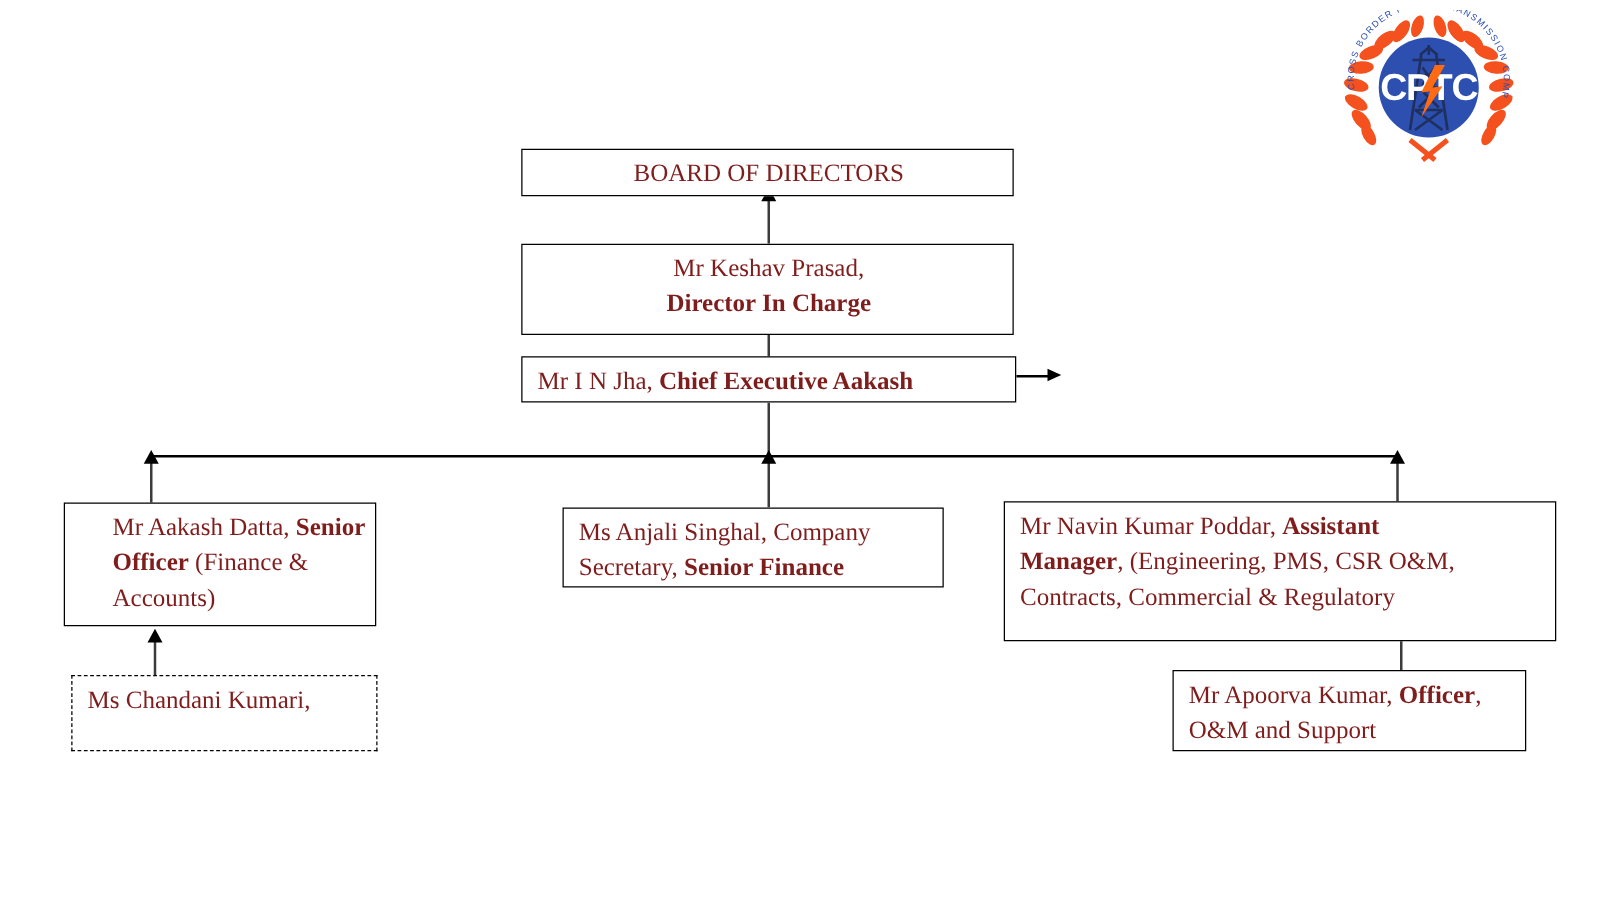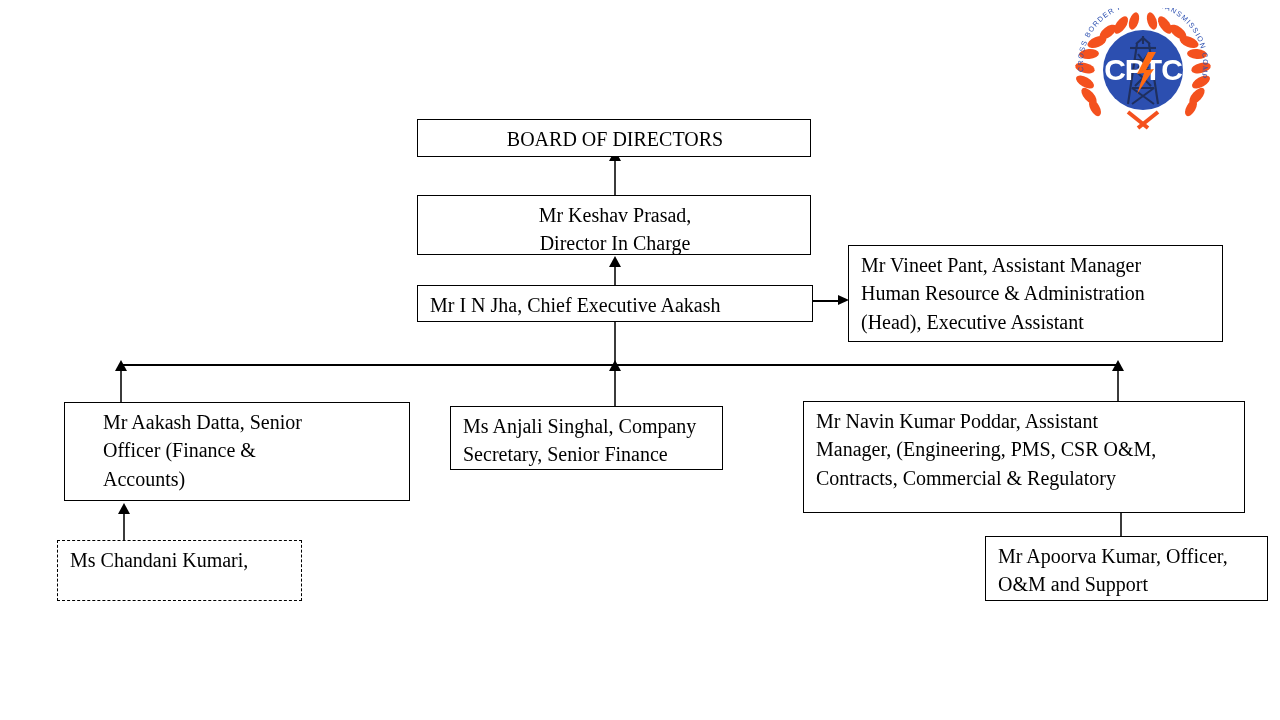--- a/index.html
+++ b/index.html
@@ -19,30 +19,30 @@
   }
 
   
   .node {
     position: absolute;
     box-sizing: border-box;
     border: 1.4px solid #000;
     background: #fff;
     font-size: 20px;
     line-height: 1.42;
-    color: #000000;
+    color: #7f1d1d;
     padding: 5px 10px 5px 12px;
     z-index: 5;
   }
   .node.dashed {
     border-style: dashed;
     border-width: 1.6px;
   }
   .node .ln { display: block; white-space: nowrap; }
-  .node b { font-weight: normal; }
+  .node b { font-weight: bold; }
   .center { text-align: center; }
 
   
   .vline {
     position: absolute;
     width: 1.6px;
     background: #3b3b3b;
     z-index: 2;
   }
   .hline {
@@ -167,54 +167,49 @@
   <div class="vline" style="left:123px; top:508px; height:34px;"></div>
   <div class="arrow-up" style="left:118px; top:503px;"></div>
 
   <div class="vline" style="left:1120px; top:500px; height:38px;"></div>
   <div class="arrow-up" style="left:1115px; top:496px;"></div>
 
   <div class="node center" id="n-board" style="left:417px; top:119px; width:394px; height:38px;">
       <span class="ln"><span>BOARD OF DIRECTORS</span></span>
     </div>
 
-  <div class="node center" id="n-director" style="left:417px; top:195px; width:394px; height:60px;">
+  <div class="node center" id="n-director" style="left:417px; top:195px; width:394px; height:73px;">
       <span class="ln"><span>Mr Keshav Prasad,</span></span>
       <span class="ln"><b>Director In Charge</b></span>
     </div>
 
   <div class="node" id="n-ceo" style="left:417px; top:285px; width:396px; height:37px;">
       <span class="ln"><span>Mr I N Jha, </span><b>Chief Executive Aakash</b></span>
     </div>
 
-  <div class="node" id="n-hr" style="left:848px; top:245px; width:375px; height:97px;">
-      <span class="ln"><span>Mr Vineet Pant, </span><b>Assistant Manager</b></span>
-      <span class="ln"><span>Human Resource  &amp; Administration</span></span>
-      <span class="ln"><span>(Head), Executive Assistant</span></span>
-    </div>
-
-  <div class="node" id="n-finance" style="left:64px; top:402px; width:346px; height:99px;padding-left:38px;">
+
+  <div class="node" id="n-finance" style="left:51px; top:402px; width:250px; height:99px;padding-left:38px;">
       <span class="ln"><span>Mr Aakash Datta, </span><b>Senior</b></span>
       <span class="ln"><b>Officer</b><span> (Finance &amp;</span></span>
       <span class="ln"><span>Accounts)</span></span>
     </div>
 
   <div class="node dashed" id="n-consultant" style="left:57px; top:540px; width:245px; height:61px;">
       <span class="ln"><span>Ms Chandani Kumari,</span></span>
     </div>
 
-  <div class="node" id="n-secretary" style="left:450px; top:406px; width:273px; height:64px;">
+  <div class="node" id="n-secretary" style="left:450px; top:406px; width:305px; height:64px;">
       <span class="ln"><span>Ms Anjali Singhal,  Company</span></span>
       <span class="ln"><span>Secretary, </span><b>Senior Finance</b></span>
     </div>
 
   <div class="node" id="n-engineering" style="left:803px; top:401px; width:442px; height:112px;">
       <span class="ln"><span>Mr Navin Kumar Poddar, </span><b>Assistant</b></span>
       <span class="ln"><b>Manager</b><span>, (Engineering,  PMS, CSR O&amp;M,</span></span>
       <span class="ln"><span>Contracts, Commercial &amp; Regulatory</span></span>
     </div>
 
-  <div class="node" id="n-support" style="left:938px; top:536px; width:283px; height:65px;margin-left:47px;">
+  <div class="node" id="n-support" style="left:938px; top:536px; width:283px; height:65px;">
       <span class="ln"><span>Mr Apoorva Kumar, </span><b>Officer</b><span>,</span></span>
       <span class="ln"><span>O&amp;M and Support</span></span>
     </div>
 
 </div>
 
 </body></html>

